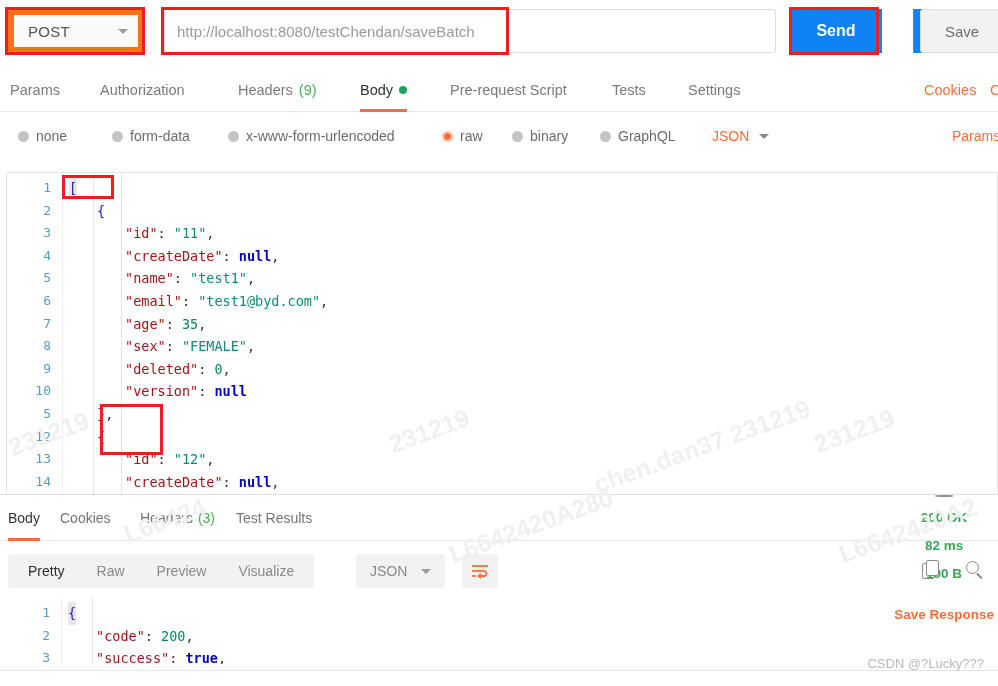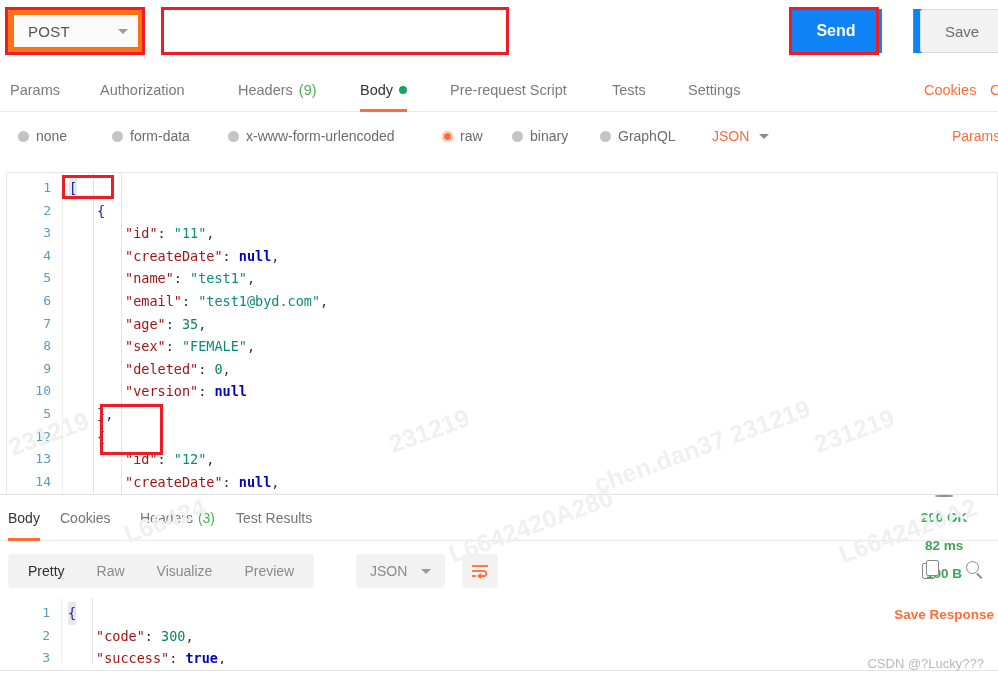--- a/index.html
+++ b/index.html
@@ -247,20 +247,23 @@
       <div class="wm" style="left: 845px; top: 540px; font-size: 25px; transform: rotate(-20deg);">L6642420A2</div>
       <div class="wm" style="left: 130px; top: 520px; font-size: 25px; transform: rotate(-20deg);">L66424</div>
       <div class="wm" style="left: -5px; top: 440px; font-size: 25px; transform: rotate(-20deg);">7 231219</div>
       <div class="wm" style="left: 820px; top: 430px; font-size: 25px; transform: rotate(-20deg);">231219</div>
     </div>
 
   <div class="urlbar">
     <div class="method-box">
       <span class="method-label">POST</span>
       <span class="caret"></span>
+    </div>
+    <div class="url-box">
+      <span class="url-text">http://localhost:8080/testChendan/saveBatch</span>
     </div>
     <div class="send-wrap">
       <button class="send-btn">Send</button>
       <button class="send-caret-btn">
         <span class="send-caret"></span>
       </button>
     </div>
     <div class="save-btn">Save</div>
   </div>
 
@@ -376,22 +379,22 @@
       <span class="stat">190 B</span>
       <span class="vbar"></span>
       <span class="save-resp">Save Response</span>
     </div>
   </div>
 
   <div class="resp-toolbar">
     <div class="pill" id="view-pill">
         <div class="pill-item active">Pretty</div>
         <div class="pill-item">Raw</div>
+        <div class="pill-item">Preview</div>
         <div class="pill-item">Visualize</div>
-        <div class="pill-item">Preview</div>
       </div>
     <div class="json-pill">
       <span>JSON</span>
       <span class="caret"></span>
     </div>
     <div class="wrap-btn">
       <svg width="18" height="16" viewBox="0 0 18 16">
         <line x1="1" y1="3" x2="17" y2="3" stroke="#ff6c37" stroke-width="1.8"></line>
         <line x1="1" y1="8" x2="14" y2="8" stroke="#ff6c37" stroke-width="1.8"></line>
         <path d="M14 8 a3 3 0 0 1 0 5 H8" fill="none" stroke="#ff6c37" stroke-width="1.8"></path>
@@ -406,20 +409,20 @@
     <div class="search-ico">
       <span></span>
     </div>
   </div>
 
   <div class="resp-body">
     <div class="gutter"></div>
     <div class="ind-guide" style="left:86px;"></div>
     <div class="codelines" id="resp-code">
         <div class="cline"><span class="lnum">1</span><span class="ctext l1-sel" style="left: 62px;"><span class="br">{</span></span></div>
-        <div class="cline"><span class="lnum">2</span><span class="ctext" style="left: 90px;"><span class="k">"code"</span><span class="p">: </span><span class="n">300</span><span class="p">,</span></span></div>
+        <div class="cline"><span class="lnum">2</span><span class="ctext" style="left: 90px;"><span class="k">"code"</span><span class="p">: </span><span class="n">200</span><span class="p">,</span></span></div>
         <div class="cline"><span class="lnum">3</span><span class="ctext" style="left: 90px;"><span class="k">"success"</span><span class="p">: </span><span class="b">true</span><span class="p">,</span></span></div>
       </div>
   </div>
 
   <div class="footer-line"></div>
   <div class="csdn">CSDN @?Lucky???</div>
 </div>
 
 </body></html>

